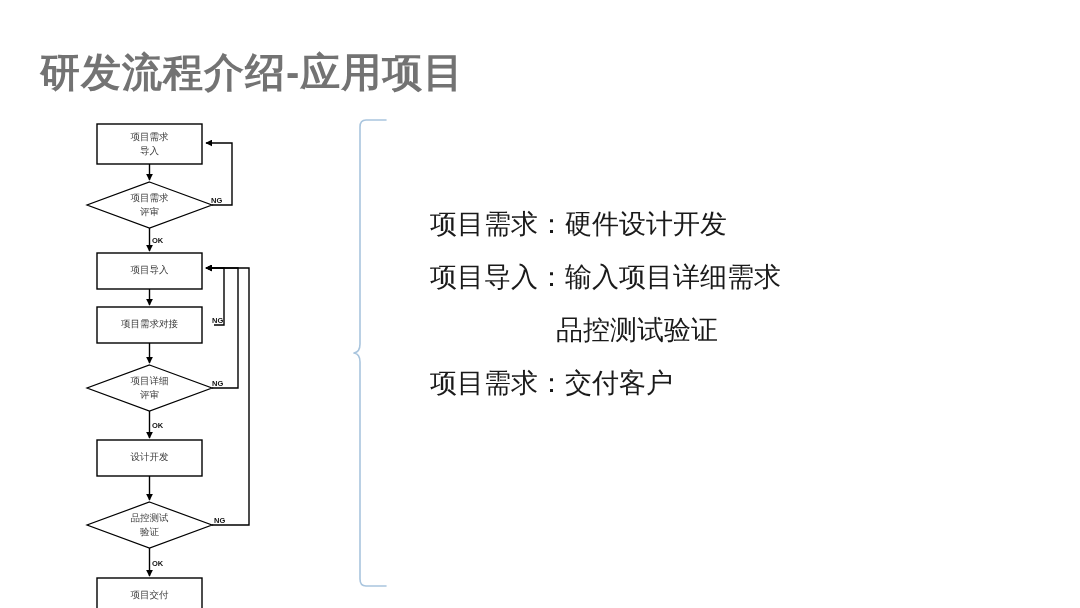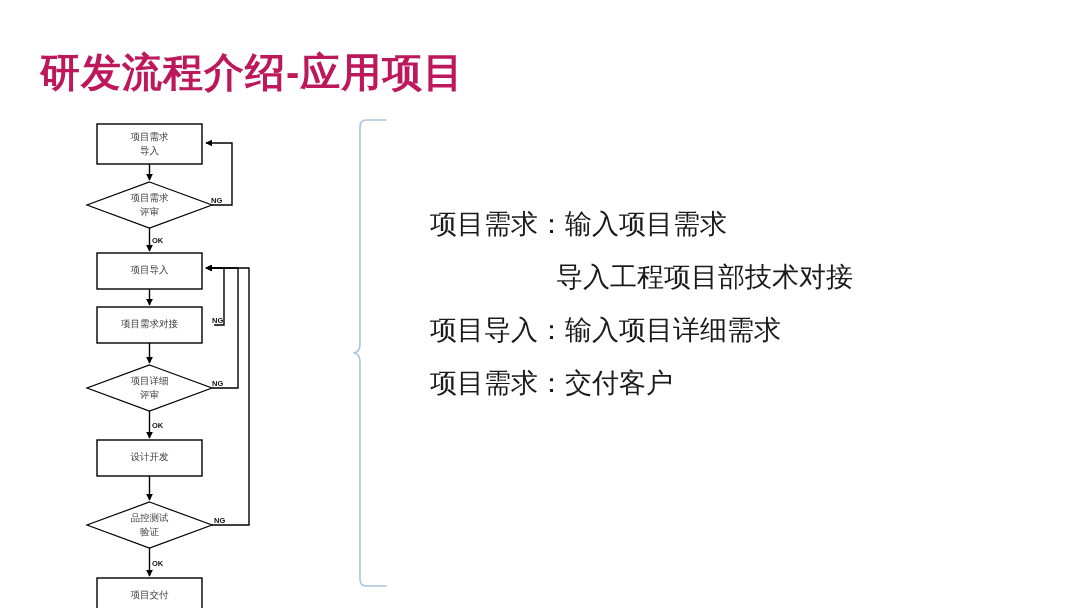--- a/index.html
+++ b/index.html
@@ -16,21 +16,21 @@
   }
 
   
   #slide-title {
     position: absolute;
     left: 40px;
     top: 50px;
     font-family: "Liberation Sans", "DejaVu Sans", sans-serif;
     font-size: 40px;
     font-weight: 700;
-    color: #be185d;
+    color: #737373;
     letter-spacing: 1px;
     white-space: nowrap;
     line-height: 1.1;
   }
 
   
   #flowchart {
     position: absolute;
     left: 0;
     top: 0;
@@ -191,17 +191,17 @@
   </svg>
 </div>
 
 <div id="brace">
   <svg width="40" height="470" viewBox="0 0 40 470" xmlns="http://www.w3.org/2000/svg">
     <path class="brace-path" d="M 34,2 L 14,2 Q 8,2 8,9 L 8,226 Q 8,234 2,235 Q 8,236 8,244 L 8,461 Q 8,468 14,468 L 34,468"></path>
   </svg>
 </div>
 
 <div id="description">
-  <div class="desc-line">项目需求：输入项目需求</div>
-  <div class="desc-line desc-indent">导入工程项目部技术对接</div>
+  <div class="desc-line">项目需求：硬件设计开发</div>
   <div class="desc-line">项目导入：输入项目详细需求</div>
+  <div class="desc-line desc-indent">品控测试验证</div>
   <div class="desc-line">项目需求：交付客户</div>
 </div>
 
 </body></html>

